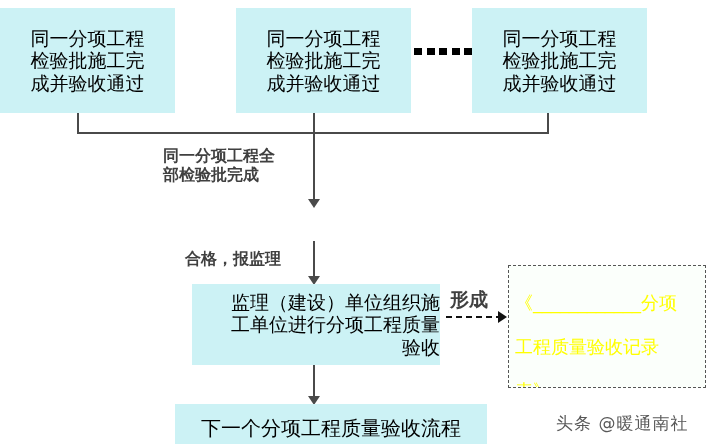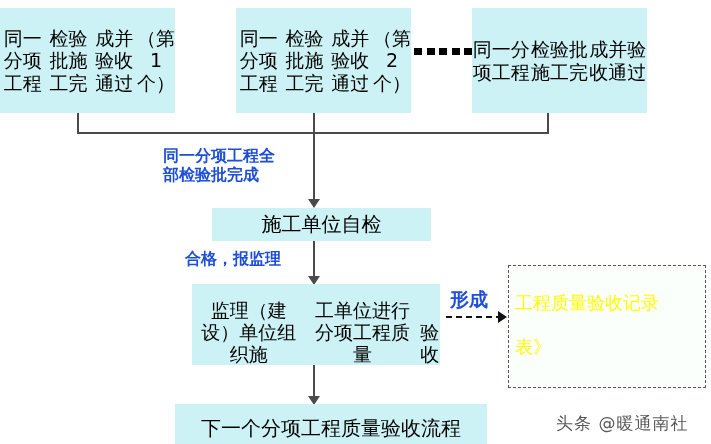--- a/index.html
+++ b/index.html
@@ -10,21 +10,21 @@
     position:relative;
     overflow:hidden;
   }
   #stage{position:absolute;left:0;top:0;width:711px;height:444px;}
 
   .node{
     position:absolute;
     background:#ccf2f5;
     color:#000;
     display:flex;
-    flex-direction:row;
+    flex-direction:column;
     align-items:center;
     justify-content:center;
     text-align:center;
     line-height:1.16;
     font-size:19px;
     letter-spacing:0px;
     white-space:pre-line;
   }
   .node .ln{display:block;}
 
@@ -62,21 +62,21 @@
     border-left:6px solid transparent;
     border-right:6px solid transparent;
     border-top:9px solid #4a4a4a;
   }
   #arr1{left:308px;top:199px;}
   #arr2{left:308px;top:276px;}
   #arr3{left:308px;top:396px;}
 
   
   .redtext{
-    position:absolute;color:#1d4ed8;font-size:16px;line-height:1.2;
+    position:absolute;color:#404040;font-size:16px;line-height:1.2;
     font-weight:bold;white-space:pre-line;text-align:left;
   }
   #red1{left:163px;top:146px;width:150px;}
   #red2{left:185px;top:249px;}
   #red3{left:450px;top:288px;font-size:19px;}
 
   
   #dashline{
     position:absolute;left:446px;top:316px;width:56px;height:0;
     border-top:2px dashed #111;
@@ -113,28 +113,26 @@
 </style>
 </head>
 <body>
 
 <div id="stage">
 
   <div class="node" id="box1">
     <span class="ln">同一分项工程</span>
     <span class="ln">检验批施工完</span>
     <span class="ln">成并验收通过</span>
-    <span class="ln">（第1个）</span>
   </div>
 
   <div class="node" id="box2">
     <span class="ln">同一分项工程</span>
     <span class="ln">检验批施工完</span>
     <span class="ln">成并验收通过</span>
-    <span class="ln">（第2个）</span>
   </div>
 
   <div id="dots">
     <i></i>
     <i></i>
     <i></i>
     <i></i>
     <i></i>
   </div>
 
@@ -147,39 +145,37 @@
   <div class="vline" id="drop1"></div>
   <div class="vline" id="drop2"></div>
   <div class="vline" id="drop3"></div>
   <div class="hline" id="bus"></div>
   <div class="vline" id="stem"></div>
   <div class="arrow" id="arr1"></div>
 
   <div class="redtext" id="red1">同一分项工程全
 部检验批完成</div>
 
-  <div class="node" id="boxSelf">
-    <span class="ln">施工单位自检</span>
-  </div>
 
   <div class="vline" id="stem2"></div>
   <div class="arrow" id="arr2"></div>
   <div class="redtext" id="red2">合格，报监理</div>
 
   <div class="node" id="boxMain">
     <span class="ln">监理（建设）单位组织施</span>
     <span class="ln">工单位进行分项工程质量</span>
     <span class="ln">验收</span>
   </div>
 
   <div class="redtext" id="red3">形成</div>
   <div id="dashline"></div>
   <div id="dasharrow"></div>
 
   <div id="docbox">
+    <span class="ln">《____________分项</span>
     <span class="ln">工程质量验收记录</span>
     <span class="ln">表》</span>
     
     
   </div>
 
   <div class="vline" id="stem3"></div>
   <div class="arrow" id="arr3"></div>
 
   <div class="node" id="boxNext">

